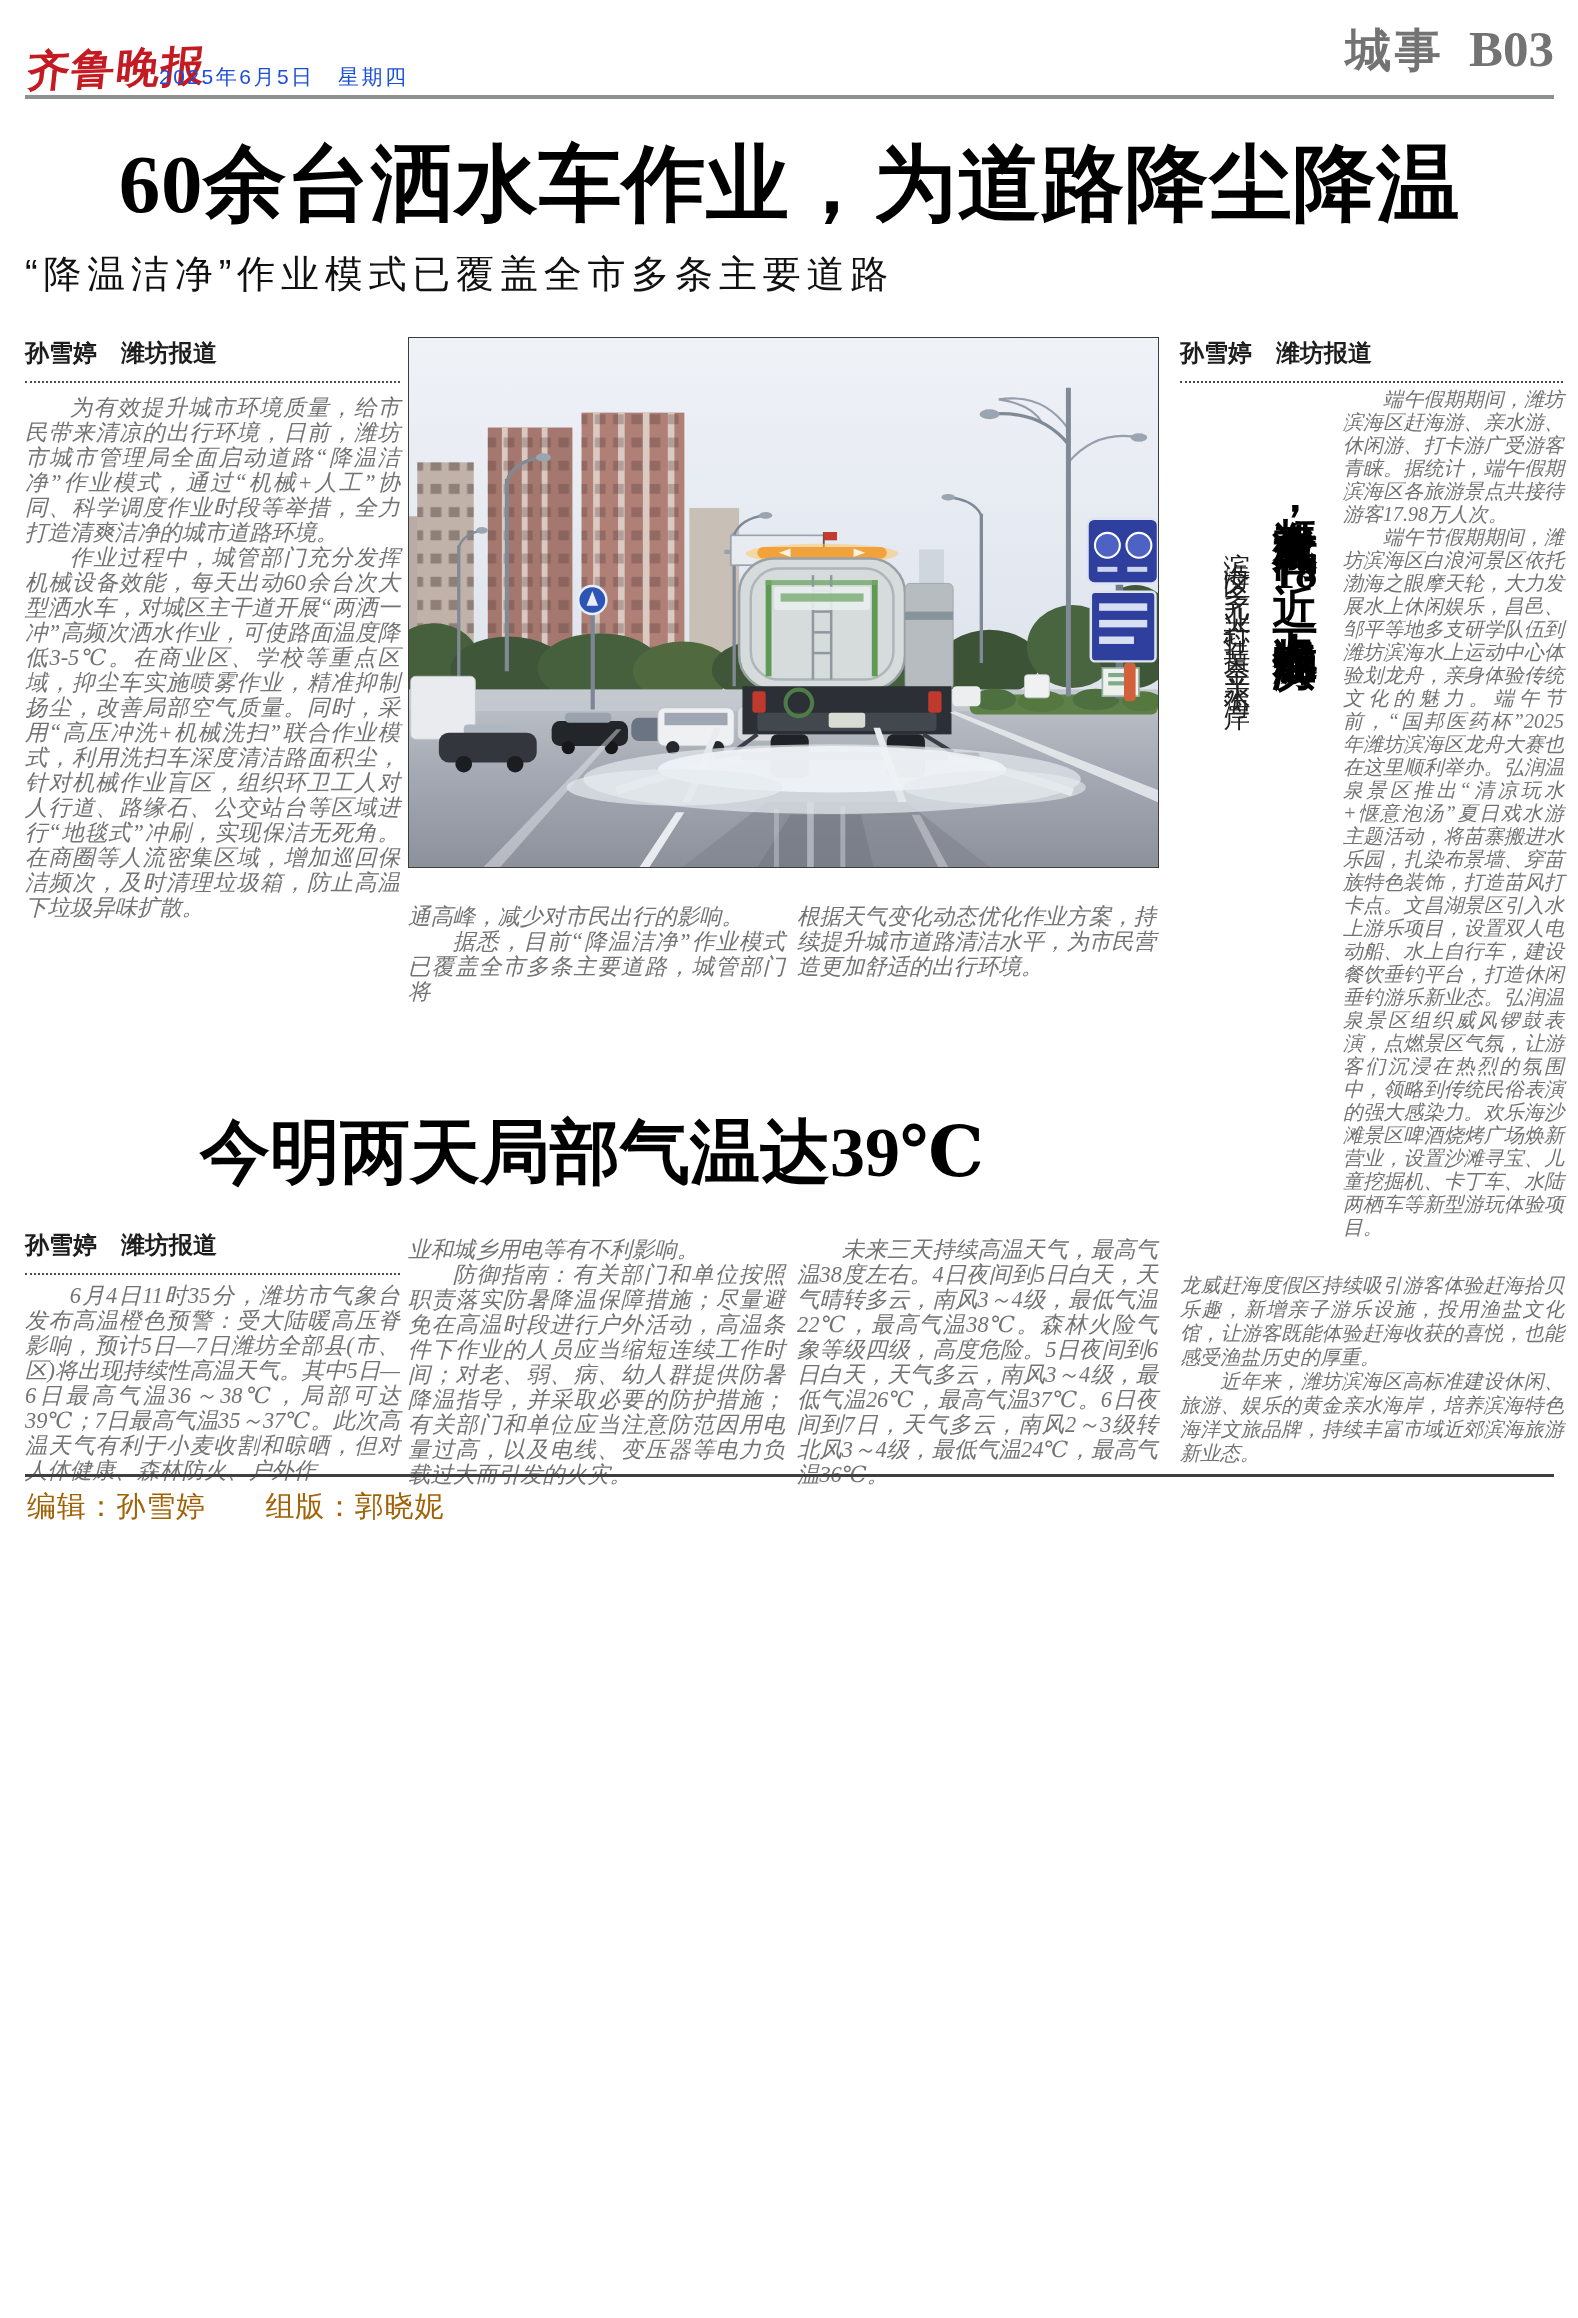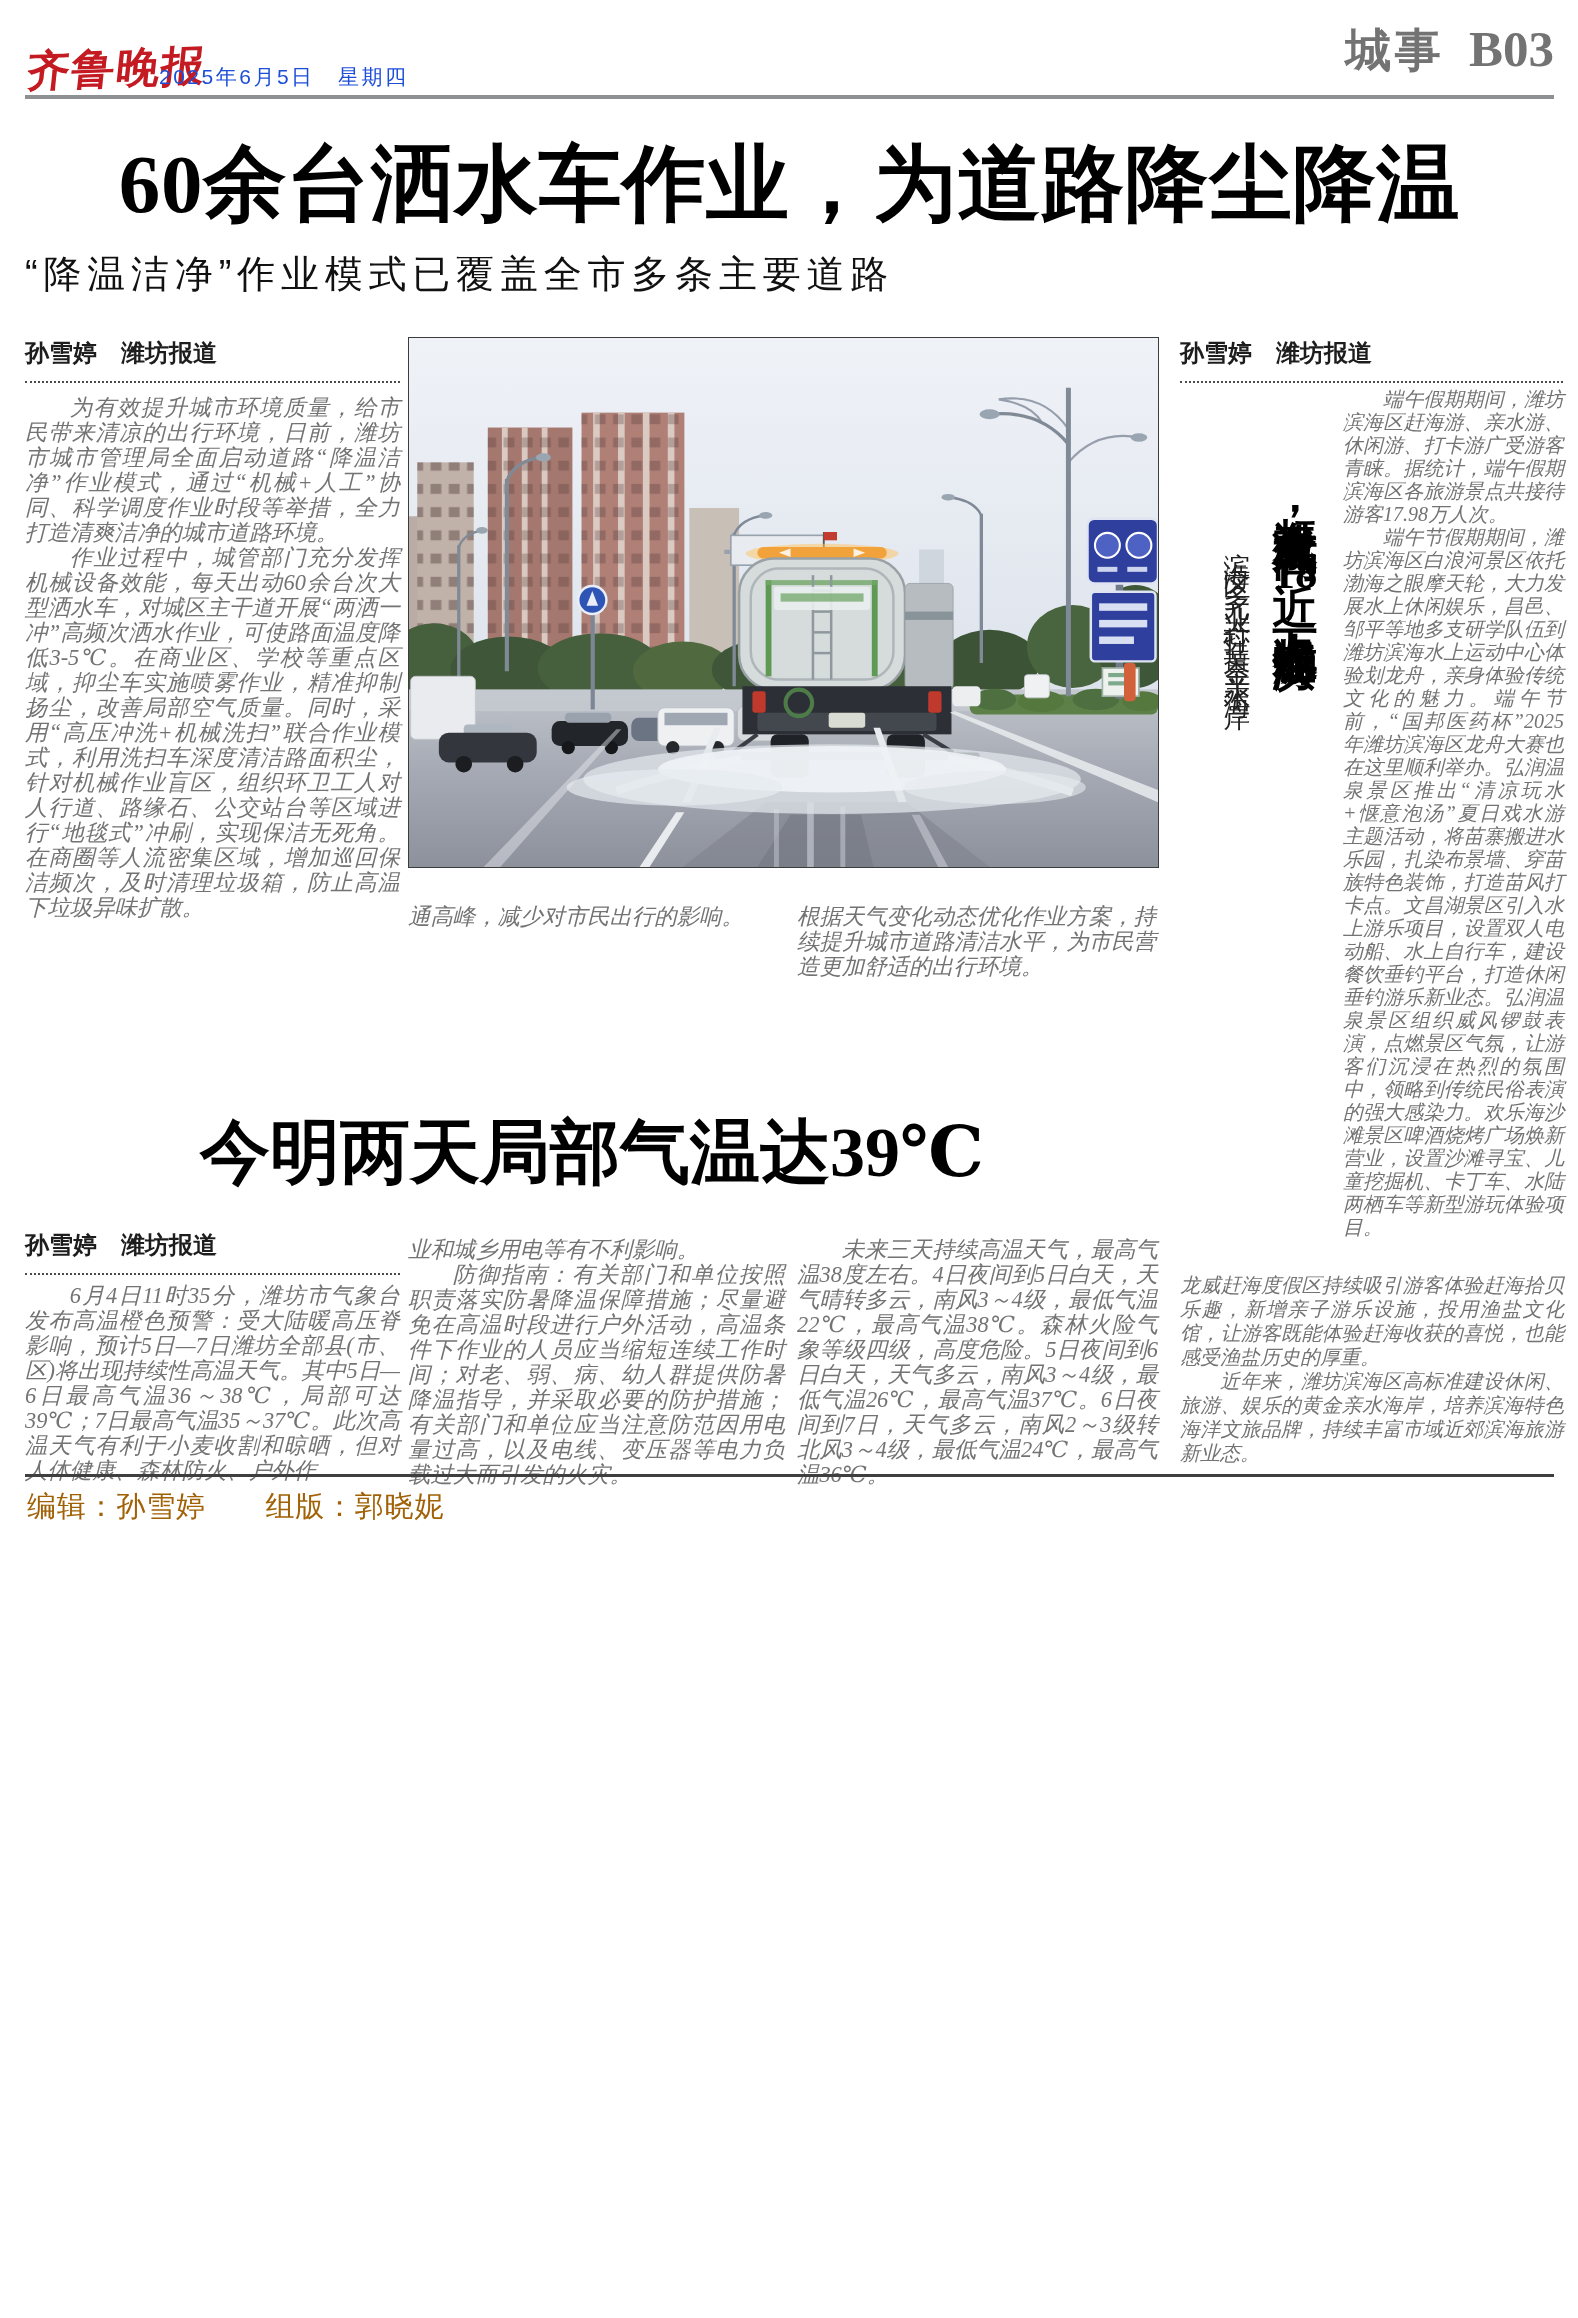--- a/index.html
+++ b/index.html
@@ -263,20 +263,21 @@
         <ellipse cx="510" cy="532" rx="300" ry="42" fill="#dfe5ea" opacity="0.75"></ellipse>
         <ellipse cx="510" cy="520" rx="210" ry="28" fill="#eff3f6" opacity="0.9"></ellipse>
         <ellipse cx="320" cy="542" rx="130" ry="22" fill="#e6ebef" opacity="0.7"></ellipse>
         <ellipse cx="706" cy="542" rx="110" ry="20" fill="#e6ebef" opacity="0.6"></ellipse>
       </g>
     </svg>
   </div>
 
   <div class="abs bt lead-col2">
     <p>通高峰，减少对市民出行的影响。</p>
+    <p class="ind">据悉，目前“降温洁净”作业模式已覆盖全市多条主要道路，城管部门将</p>
   </div>
   <div class="abs bt lead-col3">
     <p>根据天气变化动态优化作业方案，持续提升城市道路清洁水平，为市民营造更加舒适的出行环境。</p>
   </div>
 
   <div class="abs byline by-coastal">孙雪婷　潍坊报道</div>
   <div class="abs v-main"><span>赶海戏水人气高，近</span><span class="tcy">18</span><span>万人次畅游滨海</span></div>
   <div class="abs v-sub">滨海区多元业态打造黄金亲水海岸</div>
   <div class="abs bt coastal-narrow">
     <p class="ind">端午假期期间，潍坊滨海区赶海游、亲水游、休闲游、打卡游广受游客青睐。据统计，端午假期滨海区各旅游景点共接待游客17.98万人次。</p>

